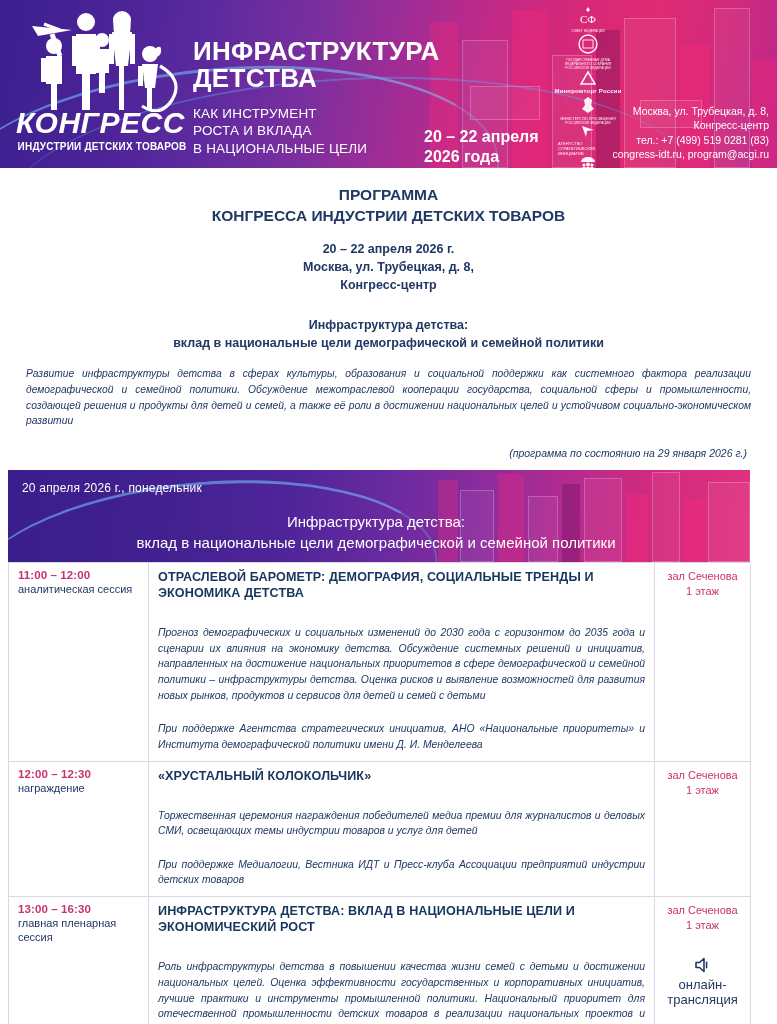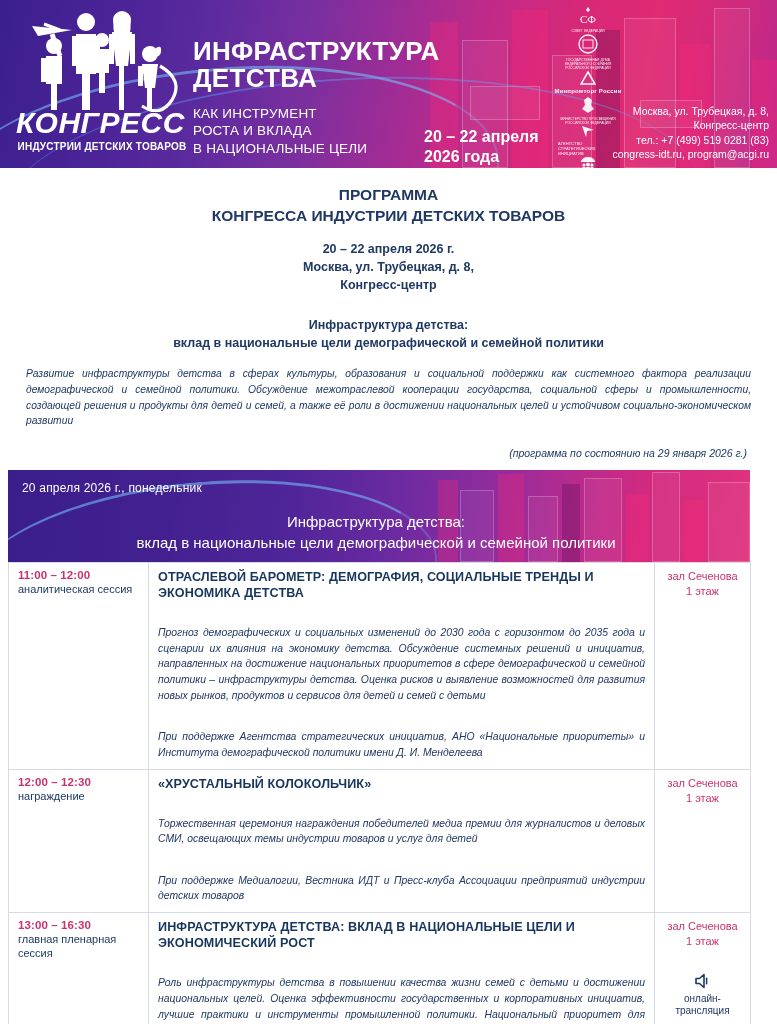--- a/index.html
+++ b/index.html
@@ -266,37 +266,37 @@
     line-height: 1.42;
   }
   .b-head {
     color: #17365d;
     font-weight: bold;
     font-size: 12.6px;
     line-height: 1.28;
     letter-spacing: 0.1px;
   }
   .b-desc {
-    margin-top: 26px;
+    margin-top: 18px;
     color: #1f3864;
     font-style: italic;
     font-size: 10.4px;
     line-height: 1.5;
     text-align: justify;
   }
   .b-desc.first { margin-top: 24px; }
   .p-hall {
     color: #c8326e;
     font-size: 11px;
     line-height: 1.4;
   }
   .p-online {
     margin-top: 22px;
     color: #1f3864;
-    font-size: 10px;
+    font-size: 13px;
     line-height: 1.2;
   }
   .speaker-icon { display:block; margin: 0 auto 3px auto; }
 </style>
 </head>
 <body>
 
 <div class="banner">
   <div class="banner-blocks">
     <div class="blk f" style="left:430px;top:22px;width:28px;height:146px;"></div>

